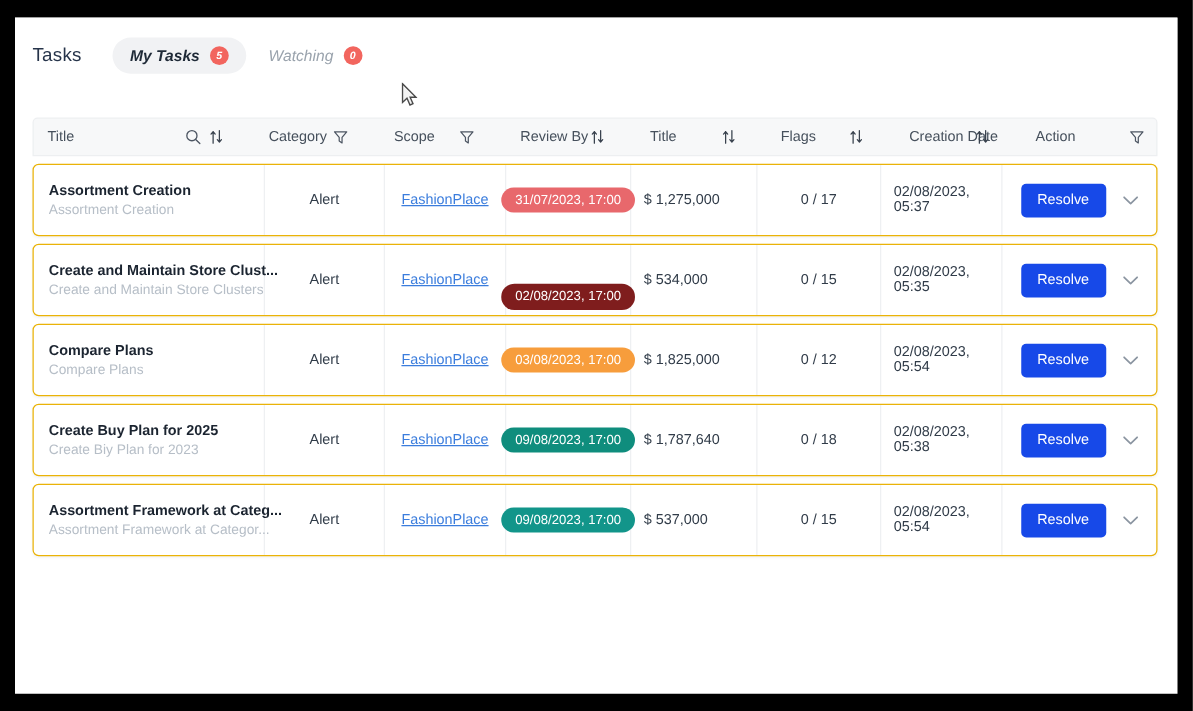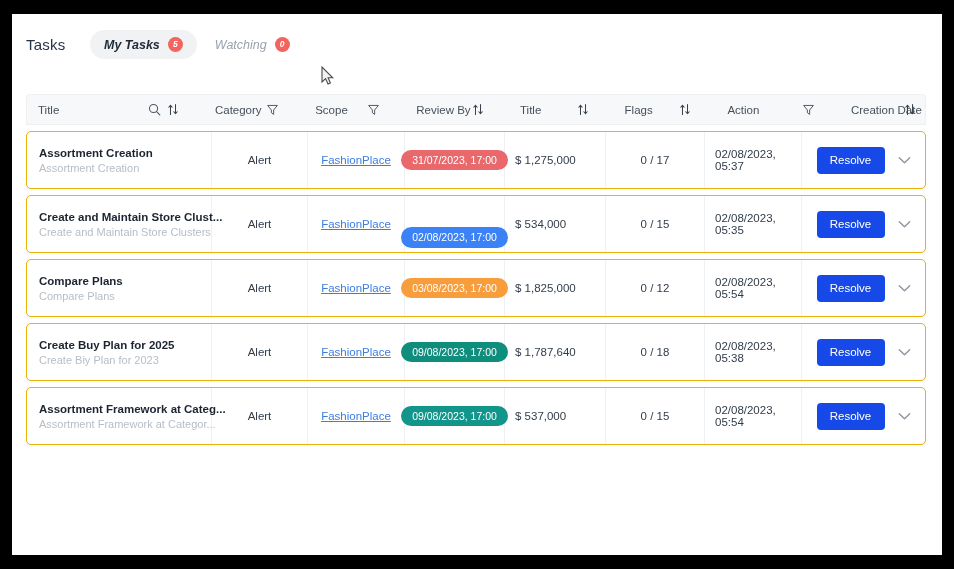--- a/index.html
+++ b/index.html
@@ -331,37 +331,37 @@
             <span class="th-label">Flags</span>
             <span class="th-icons">
               <span>
                 <svg class="icon-svg" width="12" height="13" viewBox="0 0 12 14">
                   <path d="M3.3 12.4 L3.3 2.6 M3.3 2.6 L1.5 4.6 M3.3 2.6 L5.1 4.6" fill="none" stroke="#39424e" stroke-width="1.1" stroke-linecap="round" stroke-linejoin="round"></path>
                   <path d="M8.7 1.6 L8.7 11.4 M8.7 11.4 L6.9 9.4 M8.7 11.4 L10.5 9.4" fill="none" stroke="#39424e" stroke-width="1.1" stroke-linecap="round" stroke-linejoin="round"></path>
                 </svg>
               </span>
             </span>
           </div>
-          <div class="th c-action">
-            <span class="th-label">Action</span>
-            <span class="th-icons">
-              <span>
-                <svg class="icon-svg" width="13" height="13" viewBox="0 0 16 16">
-                  <path d="M2 3 L14 3 L9.4 8.6 L9.4 14 L6.6 12 L6.6 8.6 Z" fill="none" stroke="#4d5663" stroke-width="1.2" stroke-linejoin="round"></path>
-                </svg>
-              </span>
-            </span>
-          </div>
           <div class="th c-created">
             <span class="th-label">Creation Date</span>
             <span class="th-icons">
               <span>
                 <svg class="icon-svg" width="12" height="13" viewBox="0 0 12 14">
                   <path d="M3.3 12.4 L3.3 2.6 M3.3 2.6 L1.5 4.6 M3.3 2.6 L5.1 4.6" fill="none" stroke="#39424e" stroke-width="1.1" stroke-linecap="round" stroke-linejoin="round"></path>
                   <path d="M8.7 1.6 L8.7 11.4 M8.7 11.4 L6.9 9.4 M8.7 11.4 L10.5 9.4" fill="none" stroke="#39424e" stroke-width="1.1" stroke-linecap="round" stroke-linejoin="round"></path>
+                </svg>
+              </span>
+            </span>
+          </div>
+          <div class="th c-action">
+            <span class="th-label">Action</span>
+            <span class="th-icons">
+              <span>
+                <svg class="icon-svg" width="13" height="13" viewBox="0 0 16 16">
+                  <path d="M2 3 L14 3 L9.4 8.6 L9.4 14 L6.6 12 L6.6 8.6 Z" fill="none" stroke="#4d5663" stroke-width="1.2" stroke-linejoin="round"></path>
                 </svg>
               </span>
             </span>
           </div>
         </div>
 
       <div class="tbody" id="tbody">
           <div class="trow">
             <div class="td cell-title c-title">
               <div class="title-main">Assortment Creation</div>
@@ -399,21 +399,21 @@
               <div class="title-main">Create and Maintain Store Clust...</div>
               <div class="title-sub">Create and Maintain Store Clusters</div>
             </div>
             <div class="td center c-cat">
               <span>Alert</span>
             </div>
             <div class="td center c-scope">
               <a class="scope-link">FashionPlace</a>
             </div>
             <div class="td center c-review">
-              <span class="pill" style="background: #3b82f6; margin-top: 27px;">02/08/2023, 17:00</span>
+              <span class="pill" style="background: #7f1d1d; margin-top: 27px;">02/08/2023, 17:00</span>
             </div>
             <div class="td right c-impact">
               <span>$ 534,000</span>
             </div>
             <div class="td center c-flags">
               <span>0 / 15</span>
             </div>
             <div class="td center c-created">
               <span>02/08/2023, 05:35</span>
             </div>

